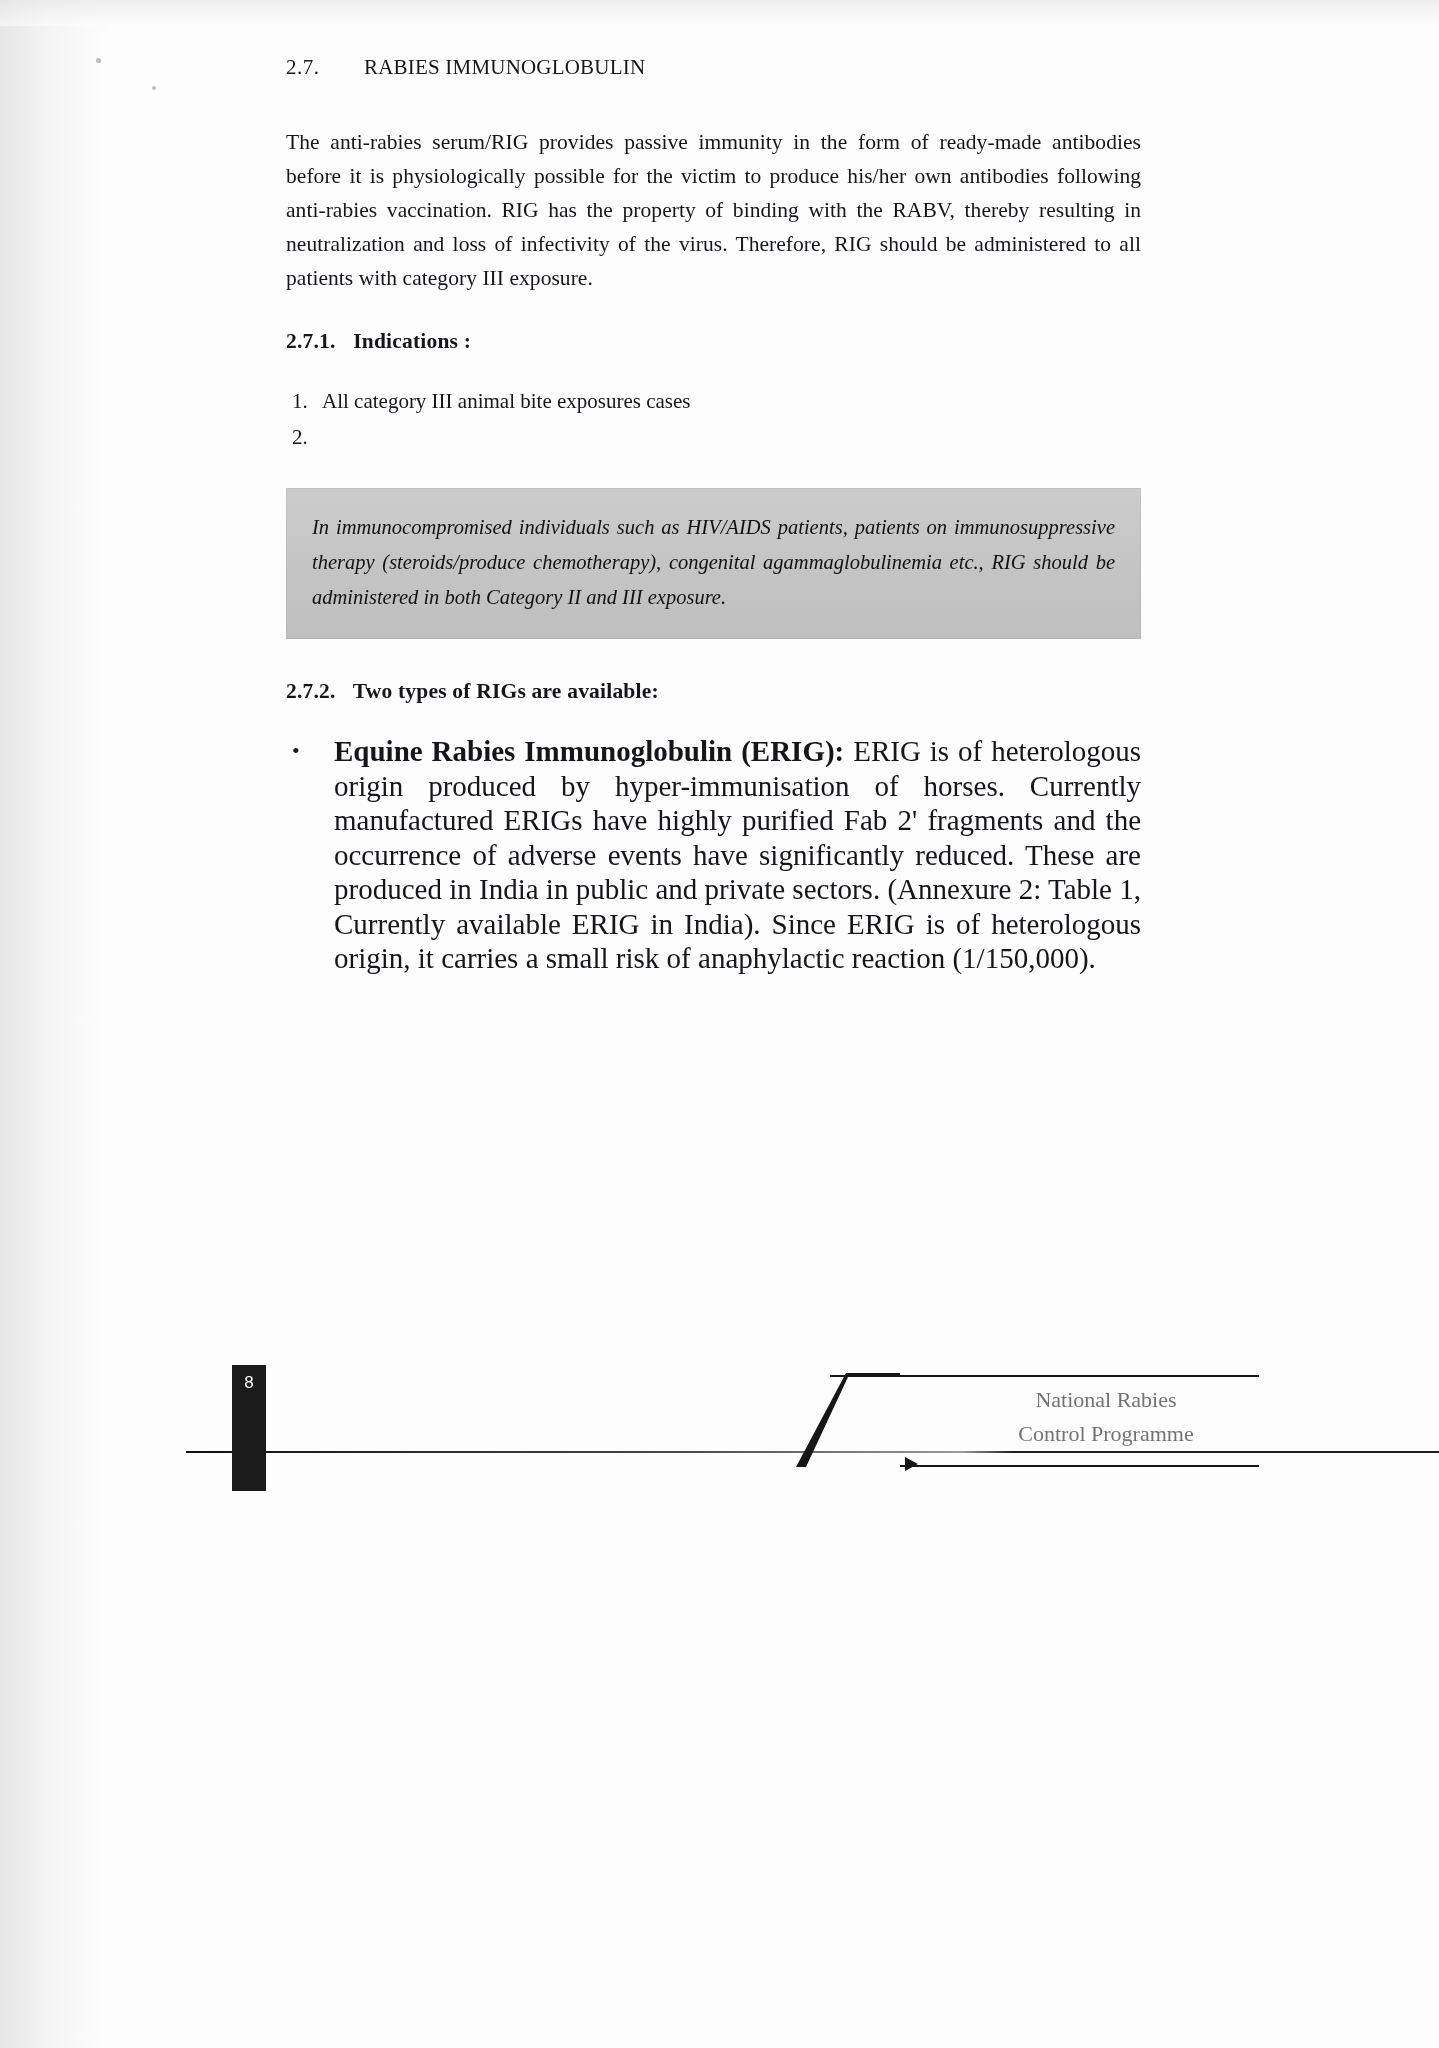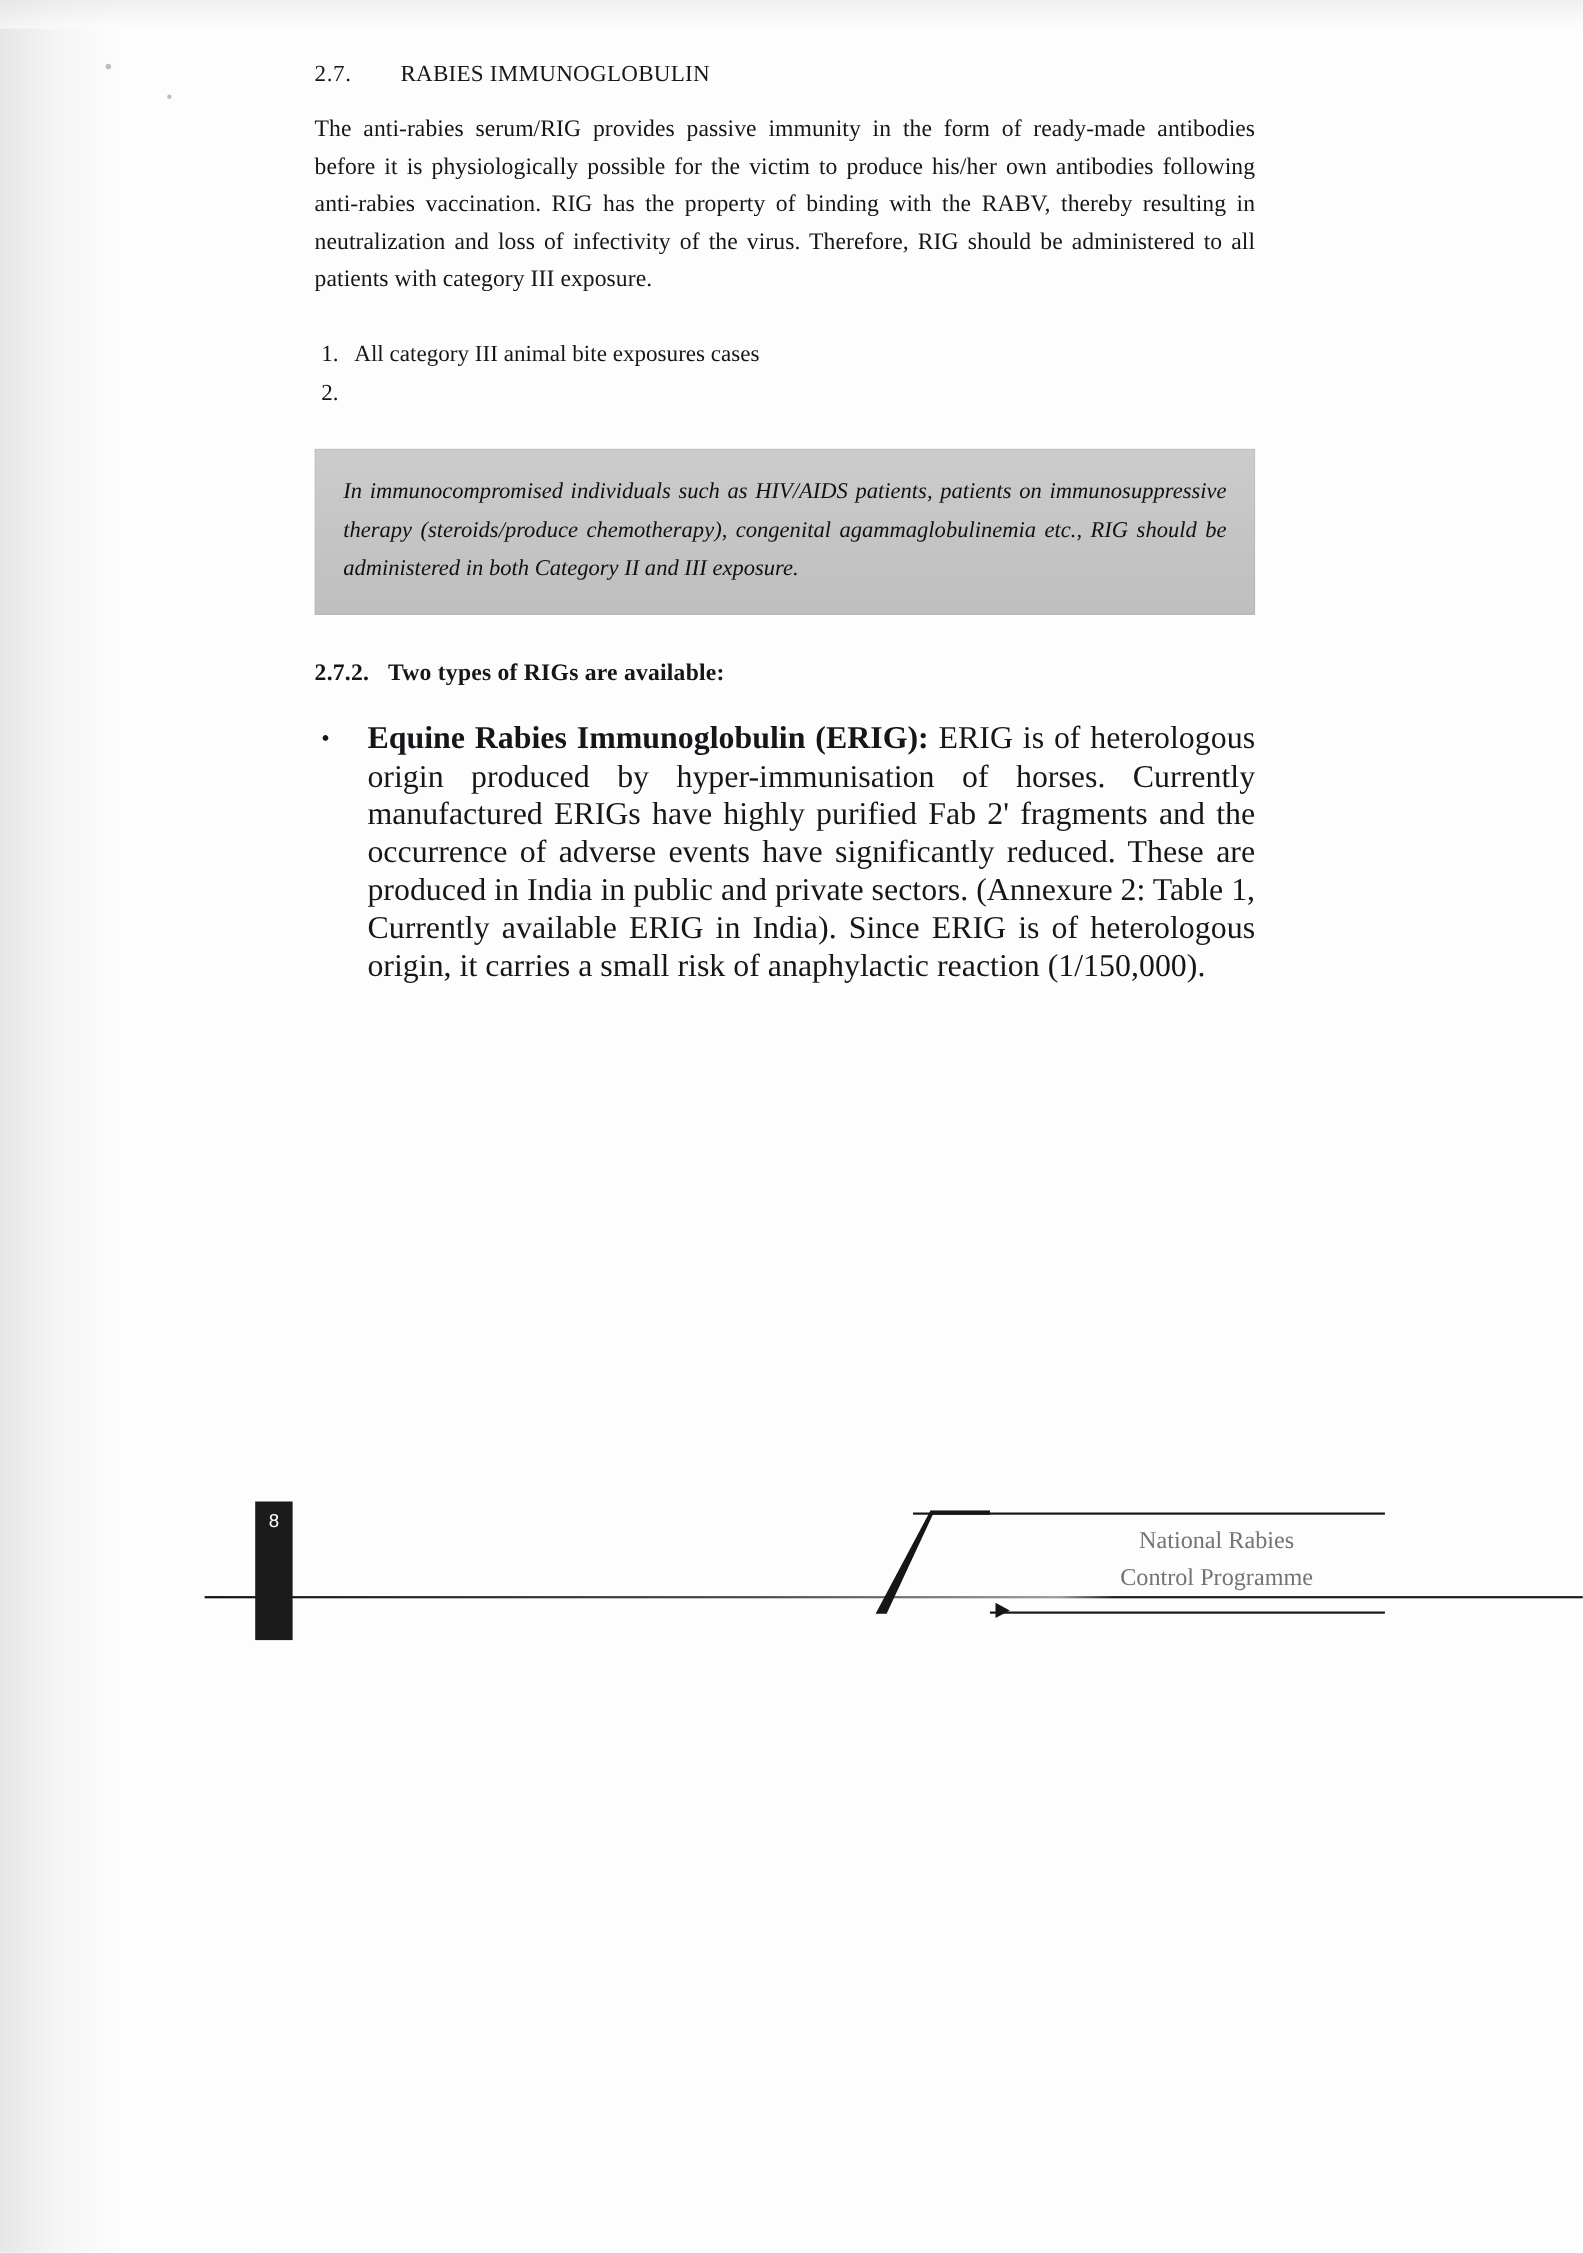--- a/index.html
+++ b/index.html
@@ -53,21 +53,21 @@
     width: 855px;
   }
 
   .sec-head {
     display: flex;
     align-items: baseline;
     font-family: "Liberation Serif", serif;
     font-size: 21px;
     letter-spacing: .5px;
     color: #17181c;
-    margin-bottom: 20px;
+    margin-bottom: 45px;
   }
   .sec-head .num {
     width: 78px;
     flex: none;
   }
   .sec-head .ttl {
     letter-spacing: .2px;
   }
 
   p.body {
@@ -241,20 +241,24 @@
 
   <div class="content">
 
     <div class="sec-head">
       <span class="num">2.7.</span>
       <span class="ttl">RABIES IMMUNOGLOBULIN</span>
     </div>
 
     <p class="body">The anti-rabies serum/RIG provides passive immunity in the form of ready-made antibodies before it is physiologically possible for the victim to produce his/her own antibodies following anti-rabies vaccination. RIG has the property of binding with the RABV, thereby resulting in neutralization and loss of infectivity of the virus. Therefore, RIG should be administered to all patients with category III exposure.</p>
 
+    <div class="sub-head">
+      <span class="n">2.7.1.</span>
+      <span>Indications :</span>
+    </div>
 
     <ol class="ind">
       <li>
         <span class="mark">1.</span>
         <span>All category III animal bite exposures cases</span>
       </li>
       <li>
         <span class="mark">2.</span>
       </li>
     </ol>

